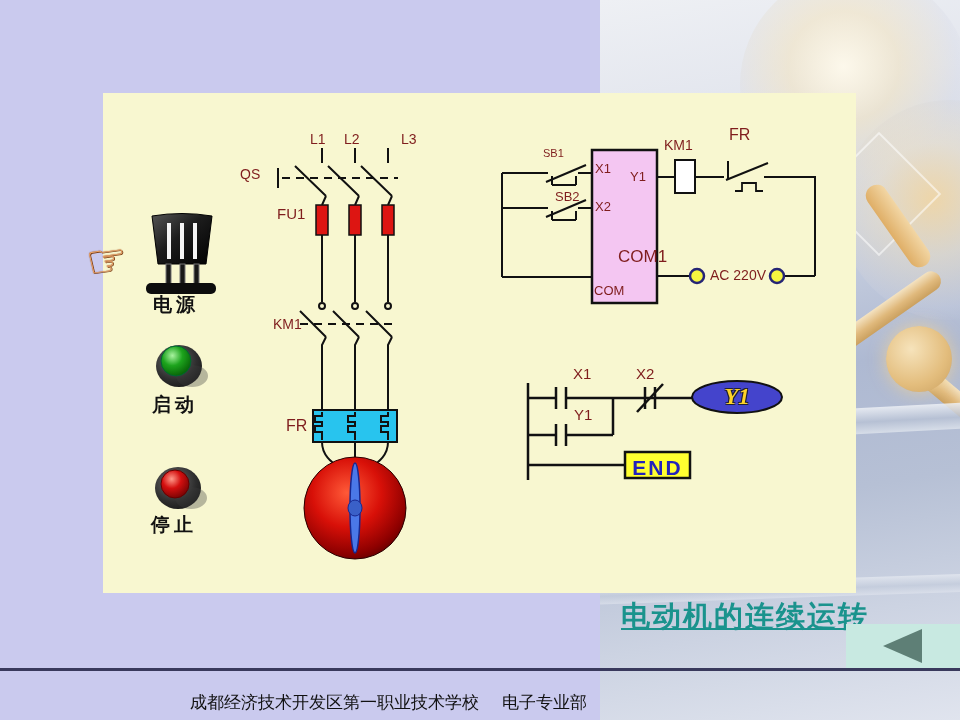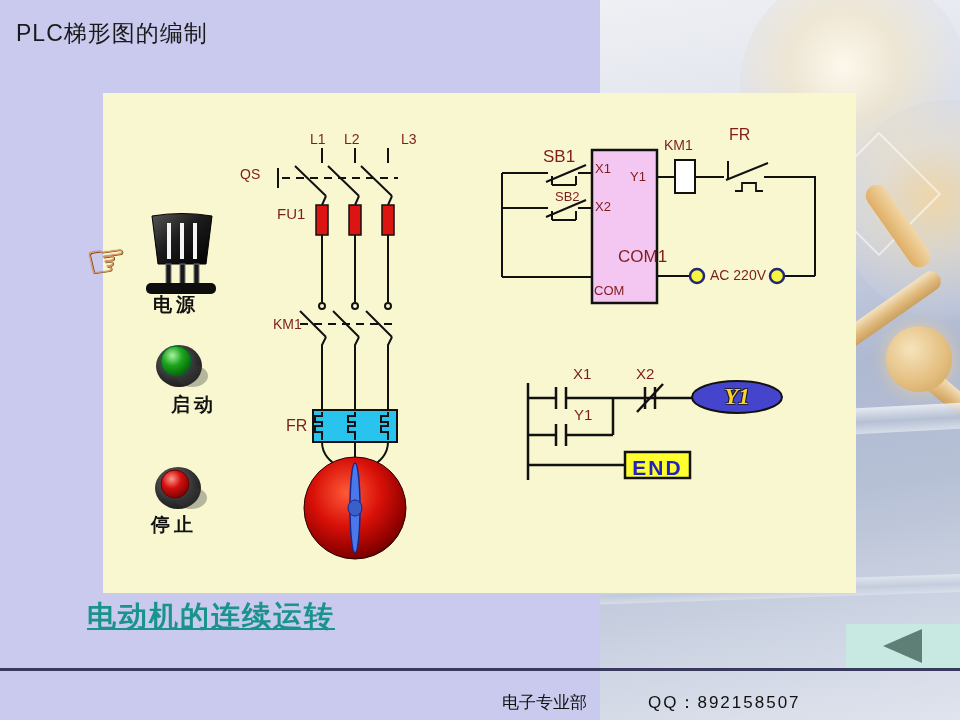--- a/index.html
+++ b/index.html
@@ -33,21 +33,21 @@
 
   
   #panel{position:absolute;left:103px;top:93px;width:753px;height:500px;background:#f8f7d0;}
 
   #diagram-svg{position:absolute;left:0;top:0;width:960px;height:720px;pointer-events:none;}
 
   .lbl{position:absolute;color:#7f1d1d;font-weight:normal;white-space:nowrap;line-height:1;}
 
   #title{position:absolute;left:16px;top:18px;font-size:23px;color:#1a1a1a;letter-spacing:1px;}
 
-  #caption{position:absolute;left:87px;top:597px;width:753px;text-align:left;
+  #caption{position:absolute;left:116px;top:597px;width:753px;text-align:right;
            font-family:"Liberation Serif",serif;font-size:29px;letter-spacing:2px;
            color:#1a938d;text-decoration:underline;font-weight:bold;}
 
   #footer-line{position:absolute;left:0;top:668px;width:960px;height:3px;background:#39395c;}
   .footer-text{position:absolute;top:691px;font-size:17px;color:#111;}
   #footer-school{left:190px;}
   #footer-dept{left:502px;}
   #footer-qq{left:648px;letter-spacing:2px;}
 
   #back-band{position:absolute;left:846px;top:624px;width:114px;height:44px;background:#c8e9e1;}
@@ -77,21 +77,20 @@
     <div class="sphere" id="sphere2"></div>
     <div id="diamond"></div>
     <div class="tube" id="tube-c"></div>
     <div class="tube" id="tube-a"></div>
     <div class="tube" id="tube-b"></div>
     <div class="sphere" id="ball3"></div>
     <div class="tube" id="tube-blue"></div>
     <div class="tube" id="tube-blue2"></div>
   </div>
 
-  <div id="title">PLC梯形图的编制</div>
 
   <div id="panel"></div>
 
   <svg id="diagram-svg" viewBox="0 0 960 720">
     <defs>
       <radialGradient id="motorGrad" cx="42%" cy="35%" r="75%">
         <stop offset="0%" stop-color="#ff5a38"></stop>
           <stop offset="45%" stop-color="#d81008"></stop>
         <stop offset="80%" stop-color="#8d0000"></stop>
           <stop offset="100%" stop-color="#4a0000"></stop>
@@ -217,51 +216,51 @@
     <g>
       <ellipse cx="178" cy="488" rx="23" ry="21" fill="url(#btnBase)"></ellipse>
       <ellipse cx="191" cy="498" rx="16" ry="11" fill="rgba(60,60,60,0.35)"></ellipse>
       <circle cx="175" cy="484" r="14" fill="url(#redGrad)" stroke="#600"></circle>
     </g>
   </svg>
 
   <div id="hand">☞</div>
 
   <span class="icon-label" style="left:153px;top:292px;">电源</span>
-  <span class="icon-label" style="left:171px;top:392px;">启动</span>
+  <span class="icon-label" style="left:152px;top:392px;">启动</span>
   <span class="icon-label" style="left:151px;top:512px;">停止</span>
 
   <span class="lbl" style="left:240px;top:167px;font-size:14px;">QS</span>
   <span class="lbl" style="left:310px;top:132px;font-size:14px;">L1</span>
   <span class="lbl" style="left:344px;top:132px;font-size:14px;">L2</span>
   <span class="lbl" style="left:377px;top:132px;font-size:14px;margin-left:24px;">L3</span>
   <span class="lbl" style="left:277px;top:206px;font-size:15px;">FU1</span>
   <span class="lbl" style="left:273px;top:317px;font-size:14px;">KM1</span>
   <span class="lbl" style="left:286px;top:418px;font-size:16px;">FR</span>
 
-  <span class="lbl" style="left:543px;top:148px;font-size:17px;">SB1</span>
+  <span class="lbl" style="left:543px;top:148px;font-size:11px;">SB1</span>
   <span class="lbl" style="left:543px;top:190px;font-size:13px;margin-left:12px;">SB2</span>
   <span class="lbl" style="left:595px;top:162px;font-size:13px;">X1</span>
   <span class="lbl" style="left:595px;top:200px;font-size:13px;">X2</span>
   <span class="lbl" style="left:594px;top:284px;font-size:13px;">COM</span>
   <span class="lbl" style="left:630px;top:170px;font-size:13px;">Y1</span>
   <span class="lbl" style="left:618px;top:248px;font-size:17px;">COM1</span>
   <span class="lbl" style="left:664px;top:138px;font-size:14px;">KM1</span>
   <span class="lbl" style="left:729px;top:127px;font-size:16px;">FR</span>
   <span class="lbl" style="left:710px;top:268px;font-size:14px;">AC 220V</span>
 
   <span class="lbl" style="left:573px;top:366px;font-size:15px;">X1</span>
   <span class="lbl" style="left:636px;top:366px;font-size:15px;">X2</span>
   <span class="lbl" style="left:574px;top:407px;font-size:15px;">Y1</span>
   <span id="y1-coil-text">Y1</span>
   <span id="end-text">END</span>
 
   <div id="caption">电动机的连续运转</div>
 
   <div id="footer-line"></div>
+  <span class="footer-text" id="footer-school">成都经济技术开发区第一职业技术学校</span>
   <span class="footer-text" id="footer-dept">电子专业部</span>
-  <span class="footer-text" id="footer-qq">QQ：892158507</span>
 
   <div id="back-band">
     <div id="back-arrow"></div>
   </div>
 
 </div>
 
 </body></html>

